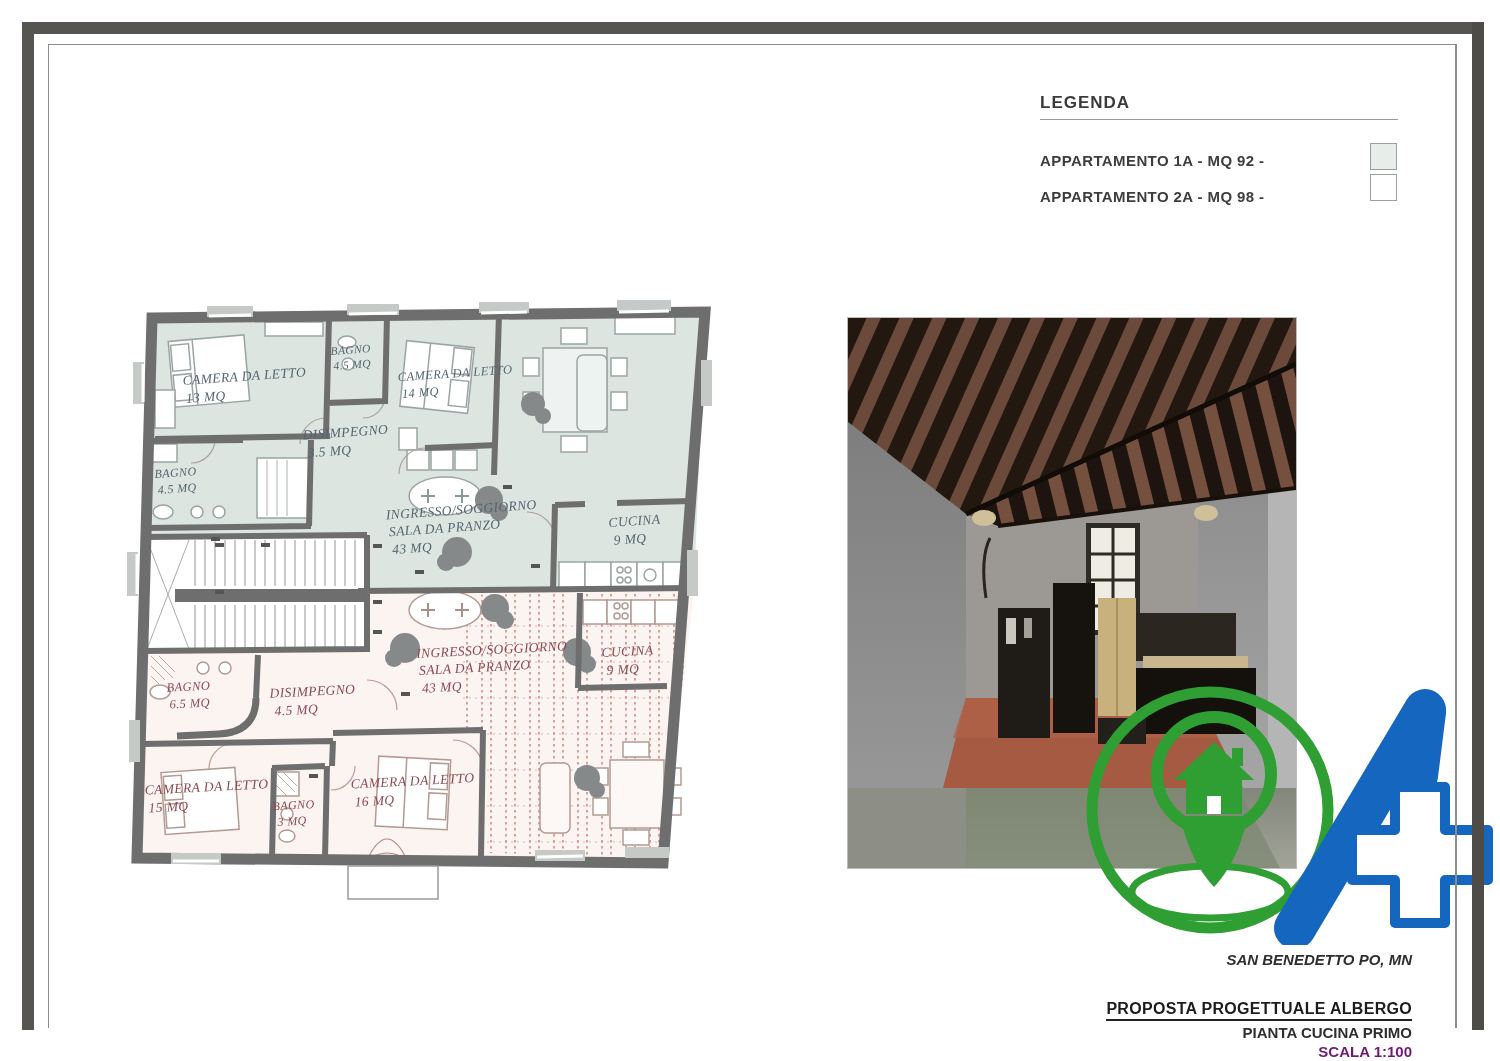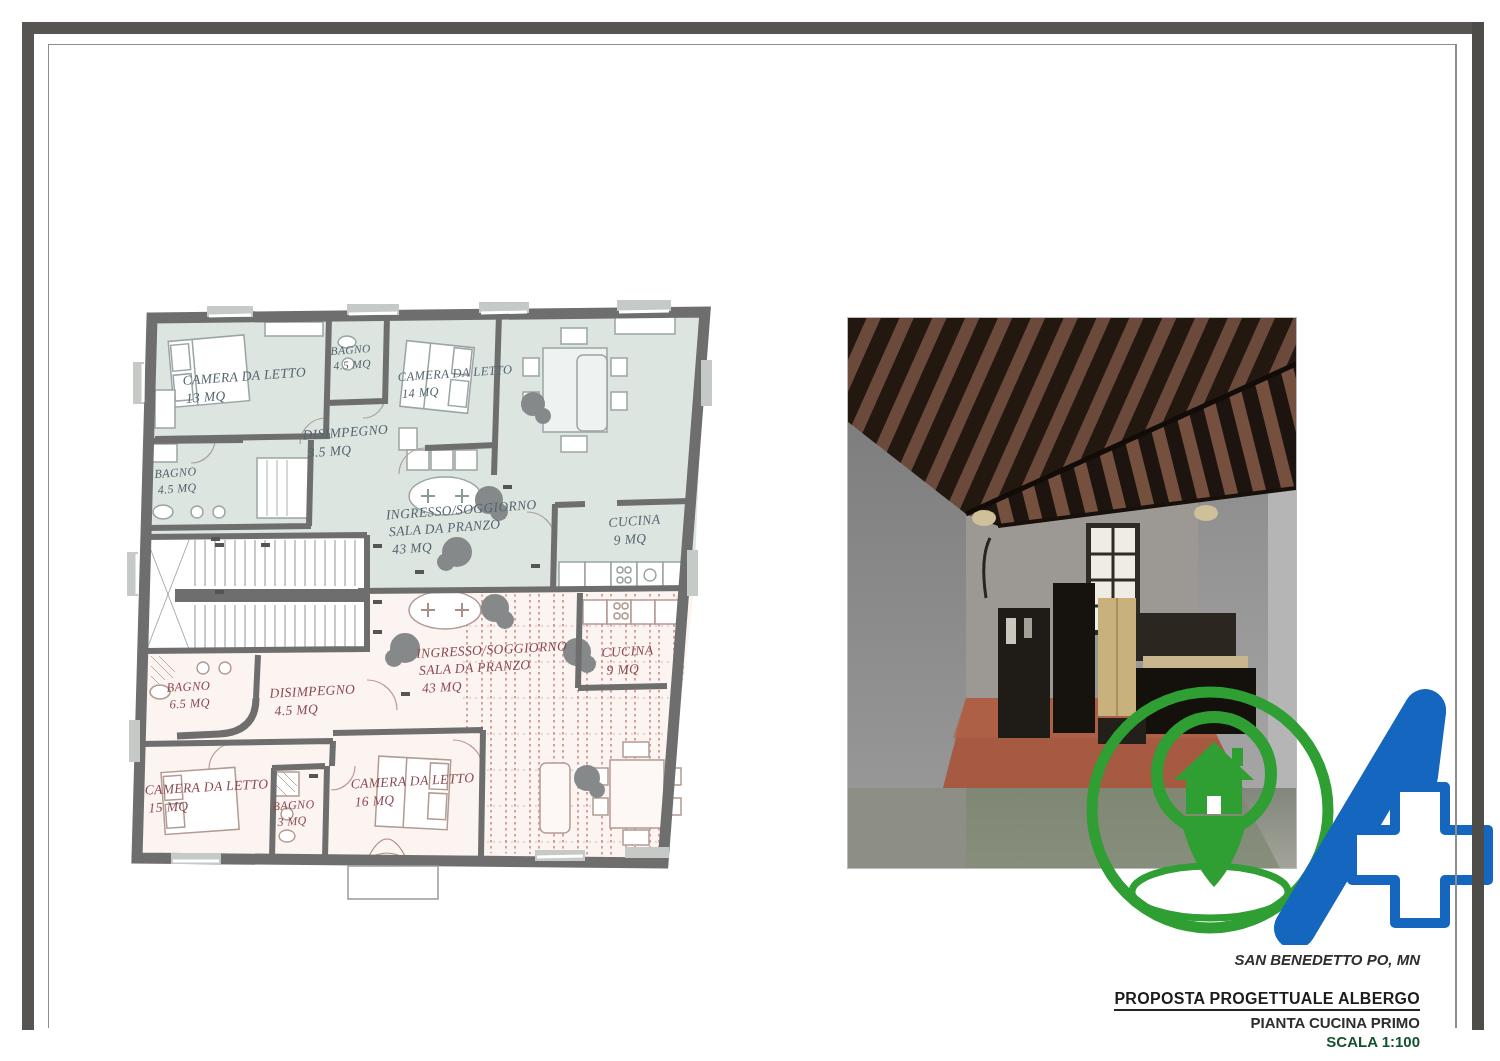--- a/index.html
+++ b/index.html
@@ -23,43 +23,55 @@
   .swatch{position:absolute;left:330px;width:27px;height:27px;border:1.5px solid #9aa09d;box-sizing:border-box;}
   .swatch-1a{top:5px;background:#e7ede9;}
   .swatch-2a{top:0px;background:#ffffff;}
 
   
   #plan  {position:absolute;left:115px;top:300px;z-index:1;}
   #photo {position:absolute;left:848px;top:318px;z-index:1;outline:1px solid #bcbcbc;}
   #logo  {position:absolute;left:1080px;top:678px;z-index:5;}
 
   
-  #titleblock{position:absolute;right:80px;top:951px;text-align:right;color:#1c1c1c;z-index:4;}
+  #titleblock{position:absolute;right:88px;top:951px;text-align:right;color:#1c1c1c;z-index:4;}
   #titleblock .loc  {font-size:15px;font-style:italic;font-weight:700;color:#2e2e2e;}
   #titleblock .proj {font-size:16px;font-weight:700;letter-spacing:.3px;display:inline-block;
-                     border-bottom:2px solid #222;padding-bottom:1px;margin-top:4px;}
+                     border-bottom:2px solid #222;padding-bottom:1px;margin-top:14px;}
   #titleblock .draw {font-size:15px;font-weight:600;margin-top:3px;color:#2e2e2e;}
-  #titleblock .scale{font-size:15px;font-weight:600;margin-top:2px;color:#14532d;}
+  #titleblock .scale{font-size:15px;font-weight:600;margin-top:2px;color:#701a75;}
 
   
   text.r1a{fill:#54656f;font-family:"Liberation Serif",serif;font-style:italic;letter-spacing:.4px;}
   text.r2a{fill:#8d4a52;font-family:"Liberation Serif",serif;font-style:italic;letter-spacing:.4px;}
 </style>
 </head>
 <body>
 
 <div id="sheet">
 
   <div class="border-top"></div>
   <div class="border-left"></div>
   <div class="border-right"></div>
   <div class="frame-top"></div>
   <div class="frame-left"></div>
   <div class="frame-right"></div>
 
+  <div id="legend">
+    <div class="ltitle">LEGENDA</div>
+    <div class="lrule"></div>
+    <div class="legend-row" style="margin-top:18px;">
+      <span class="legend-label">APPARTAMENTO 1A - MQ 92 -</span>
+      <span class="swatch swatch-1a"></span>
+    </div>
+    <div class="legend-row">
+      <span class="legend-label">APPARTAMENTO 2A - MQ 98 -</span>
+      <span class="swatch swatch-2a"></span>
+    </div>
+  </div>
 
   <svg id="plan" width="630" height="610" viewBox="0 0 630 610">
     <defs>
       <pattern id="hatch2a" width="24" height="36" patternUnits="userSpaceOnUse">
         <line x1="7" y1="0" x2="7" y2="36" stroke="#bc6058" stroke-width="1.6" stroke-dasharray="2.5,3.5" opacity="0.7"></line>
         <line x1="16" y1="0" x2="16" y2="36" stroke="#bc6058" stroke-width="1.6" stroke-dasharray="2.5,3.5" opacity="0.7"></line>
         <line x1="0" y1="2" x2="24" y2="2" stroke="#bc6058" stroke-width="1" stroke-dasharray="2,4" opacity="0.45"></line>
       </pattern>
     </defs>
 

